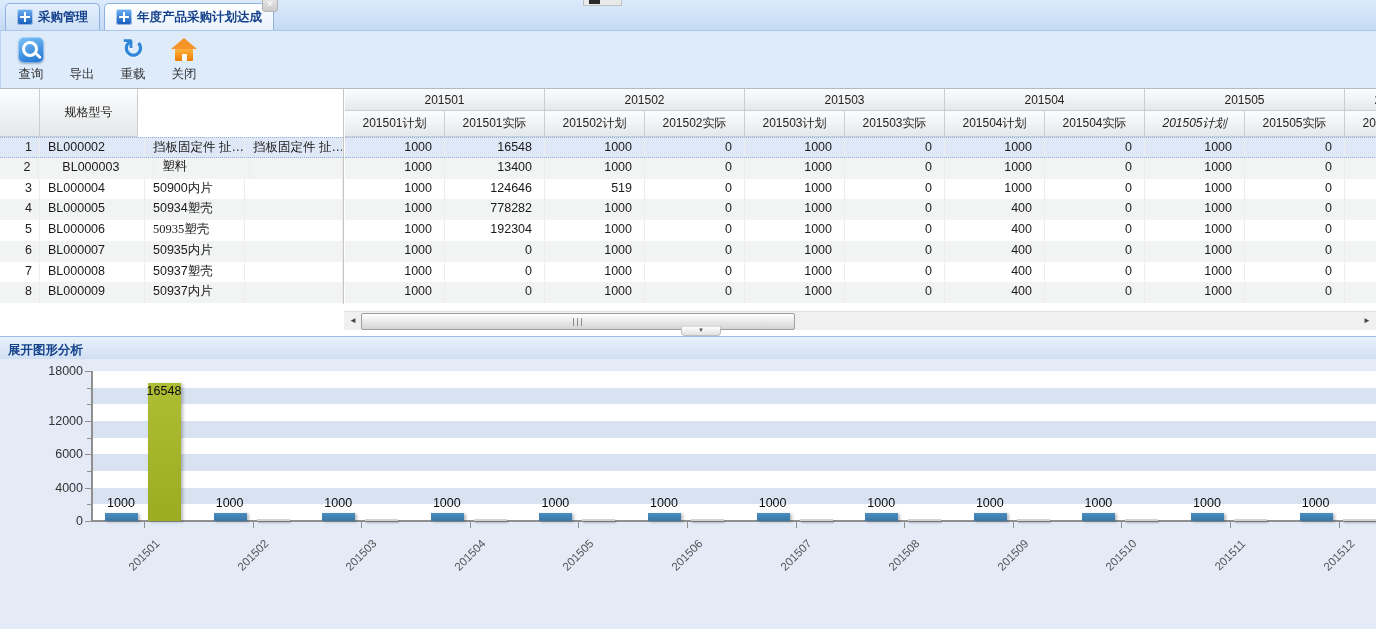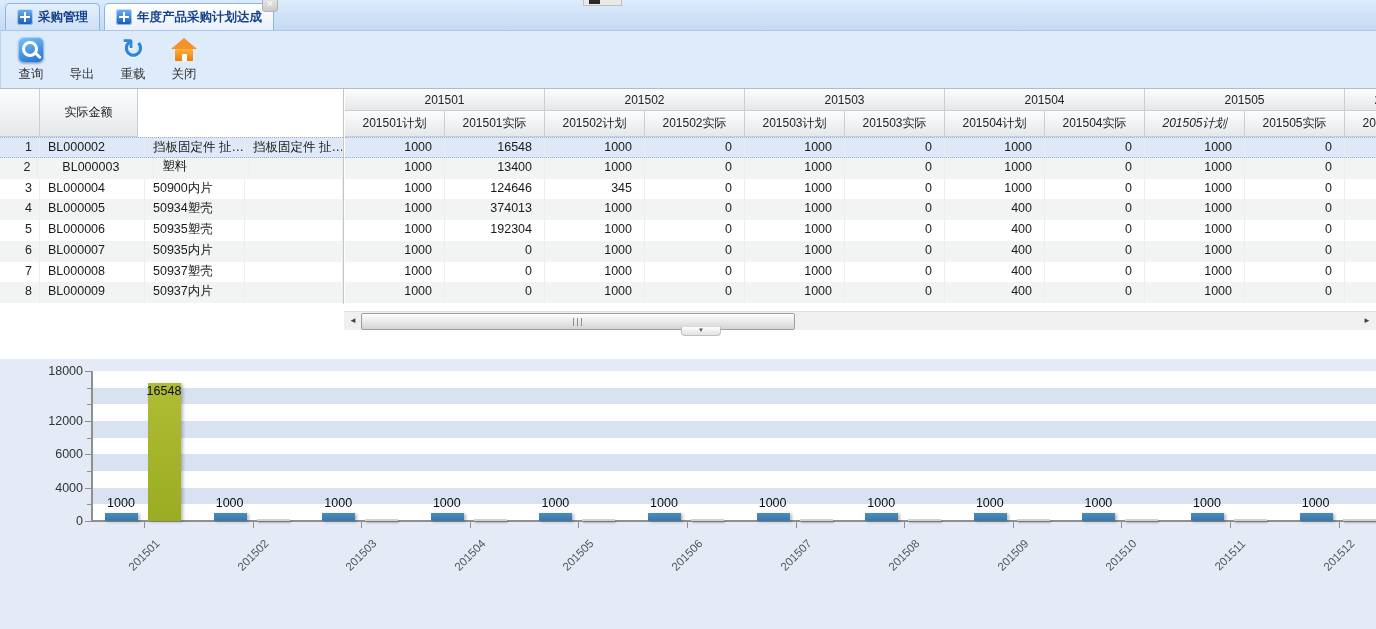--- a/index.html
+++ b/index.html
@@ -164,21 +164,21 @@
           </div>
         </div>
         <div class="lbl">关闭</div>
       </div>
     </div>
 
   <div class="grid" id="grid">
       <div class="grid-left">
         <div class="lhdr">
           <div class="hd" style="width: 40px;"></div>
-          <div class="hd" style="width: 98px;">实际金额</div>
+          <div class="hd" style="width: 98px;">规格型号</div>
         </div>
         <div class="rows">
           <div class="row selected">
             <div class="cell num" style="width: 40px;">1</div>
             <div class="cell txt" style="width: 105px;">BL000002</div>
             <div class="cell txt" style="width: 100px;">挡板固定件 扯…</div>
             <div class="cell txt" style="width: 98px;">挡板固定件 扯…</div>
           </div>
           <div class="row even">
             <div class="cell num" style="width: 40px;">2</div>
@@ -194,21 +194,21 @@
           </div>
           <div class="row even">
             <div class="cell num" style="width: 40px;">4</div>
             <div class="cell txt" style="width: 105px;">BL000005</div>
             <div class="cell txt" style="width: 100px;">50934塑壳</div>
             <div class="cell txt" style="width: 98px;"></div>
           </div>
           <div class="row">
             <div class="cell num" style="width: 40px;">5</div>
             <div class="cell txt" style="width: 105px;">BL000006</div>
-            <div class="cell txt" style="width: 100px;">50935塑壳</div>
+            <div class="cell txt" style="width: 100px; font-family: Liberation Serif, serif;">50935塑壳</div>
             <div class="cell txt" style="width: 98px;"></div>
           </div>
           <div class="row even">
             <div class="cell num" style="width: 40px;">6</div>
             <div class="cell txt" style="width: 105px;">BL000007</div>
             <div class="cell txt" style="width: 100px;">50935内片</div>
             <div class="cell txt" style="width: 98px;"></div>
           </div>
           <div class="row">
             <div class="cell num" style="width: 40px;">7</div>
@@ -270,33 +270,33 @@
               <div class="cell val" style="width: 100px;">0</div>
               <div class="cell val" style="width: 100px;">1000</div>
               <div class="cell val" style="width: 100px;">0</div>
               <div class="cell val" style="width: 100px;">1000</div>
               <div class="cell val" style="width: 100px;">0</div>
               <div class="cell val" style="width: 100px;"></div>
             </div>
             <div class="row">
               <div class="cell val" style="width: 100px;">1000</div>
               <div class="cell val" style="width: 100px;">124646</div>
-              <div class="cell val" style="width: 100px;">345</div>
+              <div class="cell val" style="width: 100px;">519</div>
               <div class="cell val" style="width: 100px;">0</div>
               <div class="cell val" style="width: 100px;">1000</div>
               <div class="cell val" style="width: 100px;">0</div>
               <div class="cell val" style="width: 100px;">1000</div>
               <div class="cell val" style="width: 100px;">0</div>
               <div class="cell val" style="width: 100px;">1000</div>
               <div class="cell val" style="width: 100px;">0</div>
               <div class="cell val" style="width: 100px;"></div>
             </div>
             <div class="row even">
               <div class="cell val" style="width: 100px;">1000</div>
-              <div class="cell val" style="width: 100px;">374013</div>
+              <div class="cell val" style="width: 100px;">778282</div>
               <div class="cell val" style="width: 100px;">1000</div>
               <div class="cell val" style="width: 100px;">0</div>
               <div class="cell val" style="width: 100px;">1000</div>
               <div class="cell val" style="width: 100px;">0</div>
               <div class="cell val" style="width: 100px;">400</div>
               <div class="cell val" style="width: 100px;">0</div>
               <div class="cell val" style="width: 100px;">1000</div>
               <div class="cell val" style="width: 100px;">0</div>
               <div class="cell val" style="width: 100px;"></div>
             </div>
@@ -359,20 +359,23 @@
         <div class="sb-arrow left">◄</div>
         <div class="sb-arrow right">►</div>
         <div class="sb-thumb">
           <div class="sb-grip"></div>
         </div>
       </div>
     </div>
 
   <div class="collapse-handle">▼</div>
 
+  <div class="panel-hd">
+    <span>展开图形分析</span>
+  </div>
   <div class="chart" id="chart">
       <div class="plot-stripes"></div>
       <div class="ytick" style="left: 85px; width: 7px; top: 162px;"></div>
       <div class="ylab" style="left: 33px; top: 155px;">0</div>
       <div class="ytick" style="left: 87px; width: 5px; top: 145.333px;"></div>
       <div class="ytick" style="left: 85px; width: 7px; top: 128.667px;"></div>
       <div class="ylab" style="left: 33px; top: 121.667px;">4000</div>
       <div class="ytick" style="left: 87px; width: 5px; top: 112px;"></div>
       <div class="ytick" style="left: 85px; width: 7px; top: 95.3333px;"></div>
       <div class="ylab" style="left: 33px; top: 88.3333px;">6000</div>

